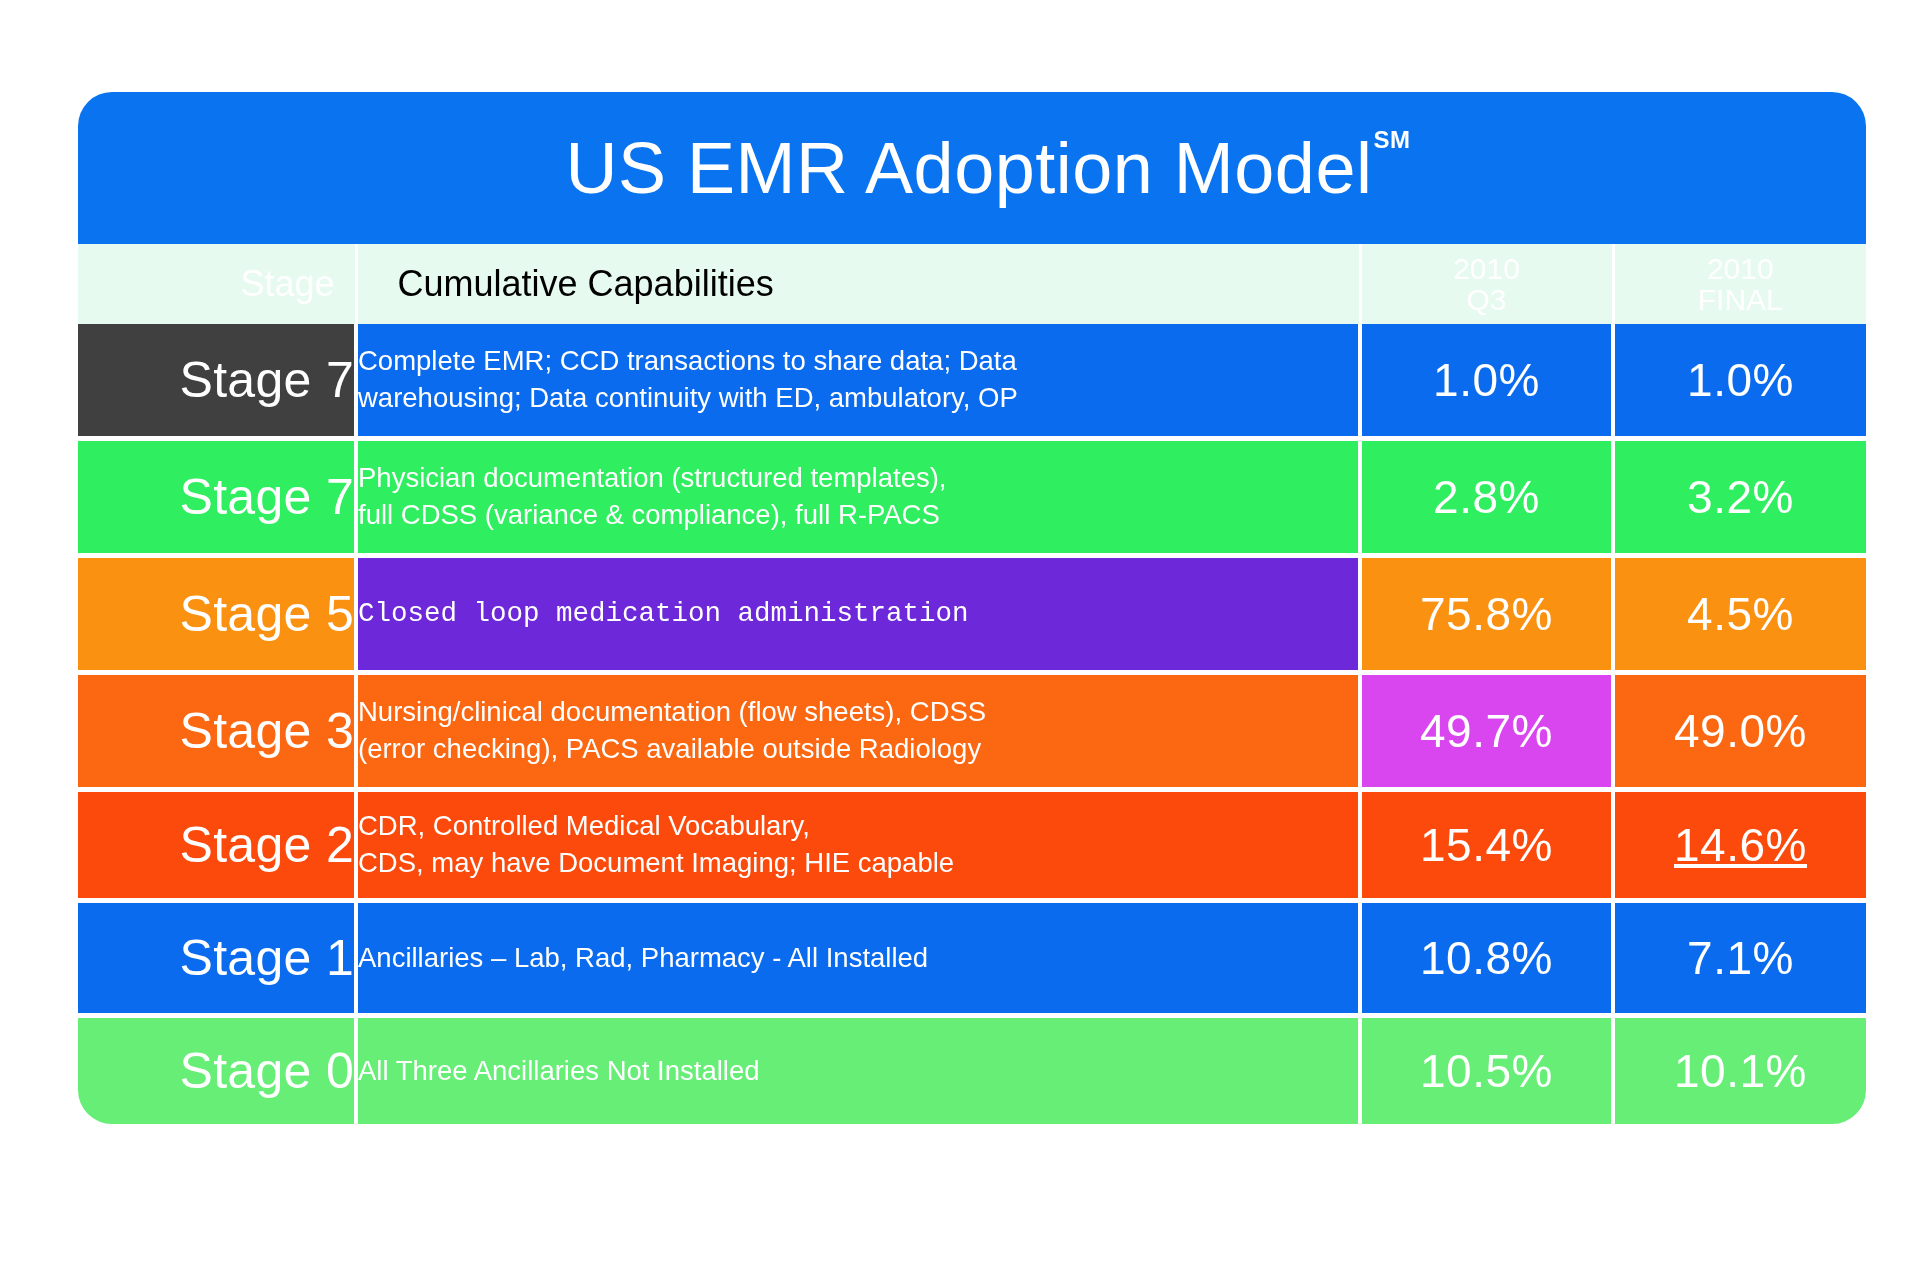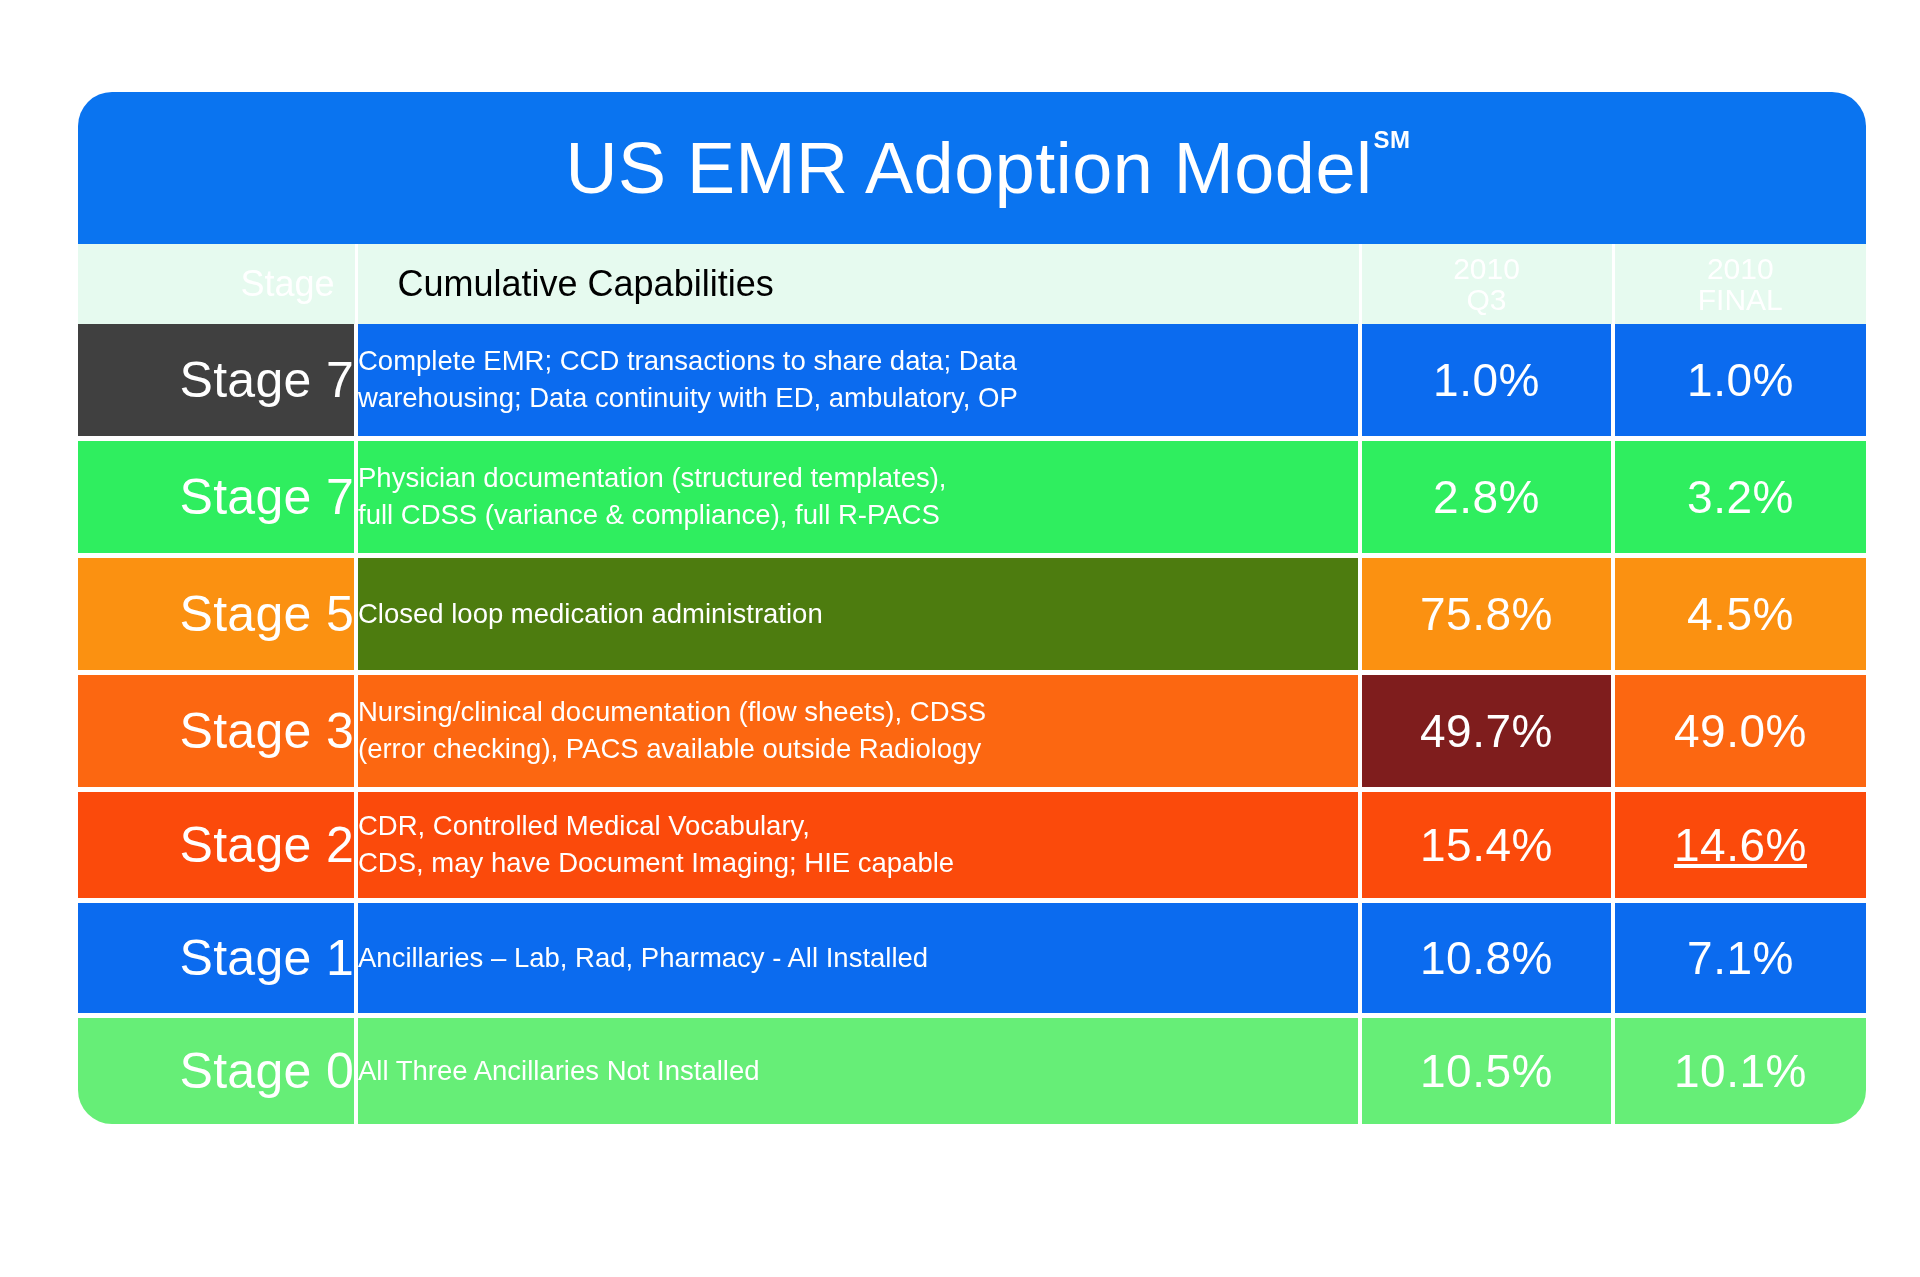--- a/index.html
+++ b/index.html
@@ -185,33 +185,33 @@
             <td class="cell-stage" style="background: rgb(47, 238, 95); height: 112px;">Stage 7</td>
             <td class="cell-cap" style="background: rgb(47, 238, 95);">
               <span class="cap-line">Physician documentation (structured templates),</span>
               <span class="cap-line">full CDSS (variance &amp; compliance), full R-PACS</span>
             </td>
             <td class="cell-num" style="background: rgb(47, 238, 95);">2.8%</td>
             <td class="cell-num" style="background: rgb(47, 238, 95);">3.2%</td>
           </tr>
           <tr class="row">
             <td class="cell-stage" style="background: rgb(251, 145, 17); height: 112px;">Stage 5</td>
-            <td class="cell-cap" style="background: #4d7c0f;">
+            <td class="cell-cap" style="background: #6d28d9; font-family: Liberation Mono, monospace;">
               <span class="cap-line">Closed loop medication administration</span>
             </td>
             <td class="cell-num" style="background: rgb(251, 145, 17);">75.8%</td>
             <td class="cell-num" style="background: rgb(251, 145, 17);">4.5%</td>
           </tr>
           <tr class="row">
             <td class="cell-stage" style="background: rgb(252, 103, 17); height: 112px;">Stage 3</td>
             <td class="cell-cap" style="background: rgb(252, 103, 17);">
               <span class="cap-line">Nursing/clinical documentation (flow sheets), CDSS</span>
               <span class="cap-line">(error checking), PACS available outside Radiology</span>
             </td>
-            <td class="cell-num" style="background: #7f1d1d;">49.7%</td>
+            <td class="cell-num" style="background: #d946ef;">49.7%</td>
             <td class="cell-num" style="background: rgb(252, 103, 17);">49.0%</td>
           </tr>
           <tr class="row">
             <td class="cell-stage" style="background: rgb(251, 74, 11); height: 106px;">Stage 2</td>
             <td class="cell-cap" style="background: rgb(251, 74, 11);">
               <span class="cap-line">CDR, Controlled Medical Vocabulary,</span>
               <span class="cap-line">CDS, may have Document Imaging; HIE capable</span>
             </td>
             <td class="cell-num" style="background: rgb(251, 74, 11);">15.4%</td>
             <td class="cell-num" style="background: rgb(251, 74, 11); text-decoration: underline;">14.6%</td>

